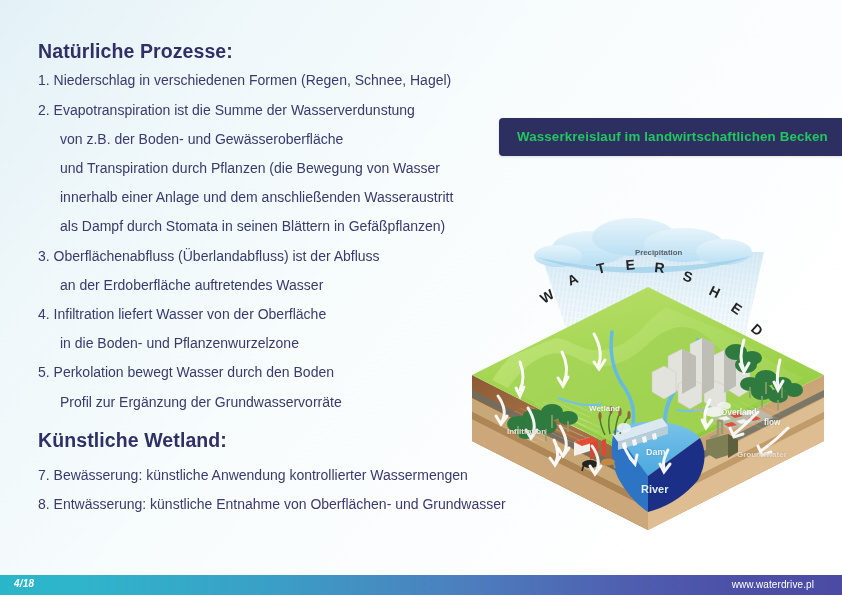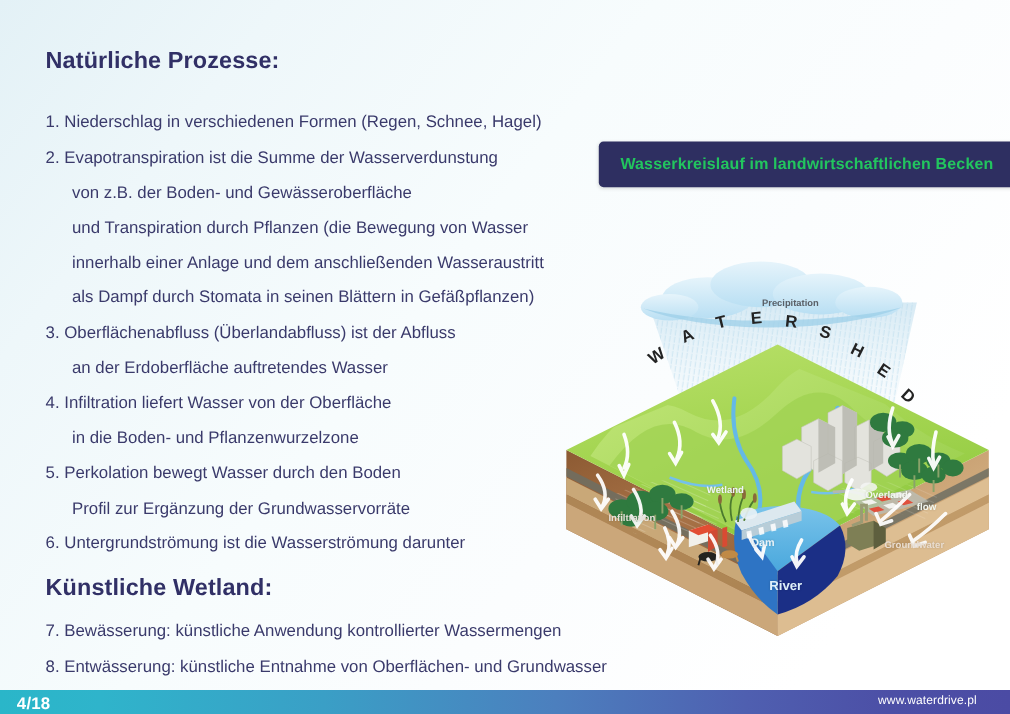--- a/index.html
+++ b/index.html
@@ -13,21 +13,21 @@
     background:linear-gradient(128deg,#e3f1f6 0%,#eef7fa 18%,#f7fcfd 42%,#fbfdfe 62%,#ffffff 85%);
   }
 
   
   .textcol{
     position:absolute;left:38px;top:40px;width:560px;
     color:#313066;
   }
   .heading{
     font-size:19.5px;font-weight:bold;letter-spacing:.1px;
-    color:#313066;line-height:1.2;margin:0 0 24px 0;
+    color:#313066;line-height:1.2;margin:0 0 3px 0;
   }
   .heading2{
     font-size:19.5px;font-weight:bold;letter-spacing:.1px;
     color:#313066;line-height:1.2;margin:0 0 9px 0;
   }
   .line{
     font-size:14px;line-height:29.2px;color:#3a3a6b;white-space:nowrap;
   }
   .line.ind{padding-left:22px;}
   .gap{height:12px;}
@@ -43,39 +43,39 @@
     box-shadow:0 1px 3px rgba(0,0,0,.12);
   }
 
   
   .footer{
     position:absolute;left:0;bottom:0;width:842px;height:20px;
     background:linear-gradient(90deg,#2ab6c9 0%,#2fb4cb 10%,#3a9fc6 32%,#4c7fbe 55%,#4f5fb0 74%,#4c4fa6 88%,#4b4ba4 100%);
   }
   .footer .pg{
     position:absolute;left:14px;top:3px;color:#ffffff;
-    font-size:14px;font-weight:bold;letter-spacing:.2px;
+    font-size:10px;font-weight:bold;letter-spacing:.2px;font-style:italic;
   }
   .footer .site{
     position:absolute;right:28px;top:4px;color:#ffffff;
     font-size:10px;letter-spacing:.1px;
   }
 
   
   .illus{position:absolute;left:462px;top:212px;width:372px;height:340px;}
   .illus svg{display:block;}
   .ilabel{
     position:absolute;color:#ffffff;font-weight:bold;
     text-shadow:0 0 2px rgba(0,0,0,.18);
     pointer-events:none;
   }
   .lbl-precip{left:173px;top:36px;font-size:7.8px;color:#5a5f66;text-shadow:none;font-weight:600;}
   .lbl-wetland{left:127px;top:192px;font-size:8px;color:#eef4f7;}
   .lbl-infil{left:45px;top:215px;font-size:8px;color:#e8e2da;}
-  .lbl-dam{left:164px;top:235px;font-size:9px;color:#e9f3f8;text-align:center;}
+  .lbl-dam{left:184px;top:235px;font-size:9px;color:#e9f3f8;text-align:center;}
   .lbl-river{left:179px;top:271px;font-size:11px;color:#dff0fa;}
   .lbl-over1{left:259px;top:196px;font-size:8.2px;color:#f2f7ef;}
   .lbl-over2{left:266px;top:206px;font-size:8.2px;color:#f2f7ef;margin-left:36px;}
   .lbl-ground{left:275px;top:238px;font-size:8px;color:#e9ddd0;}
 </style>
 </head>
 <body>
 
 <div id="slide">
 
@@ -89,21 +89,20 @@
       <div class="line ind">von z.B. der Boden- und Gewässeroberfläche</div>
       <div class="line ind">und Transpiration durch Pflanzen (die Bewegung von Wasser</div>
       <div class="line ind">innerhalb einer Anlage und dem anschließenden Wasseraustritt</div>
       <div class="line ind">als Dampf durch Stomata in seinen Blättern in Gefäßpflanzen)</div>
       <div class="line">3. Oberflächenabfluss (Überlandabfluss) ist der Abfluss</div>
       <div class="line ind">an der Erdoberfläche auftretendes Wasser</div>
       <div class="line">4. Infiltration liefert Wasser von der Oberfläche</div>
       <div class="line ind">in die Boden- und Pflanzenwurzelzone</div>
       <div class="line">5. Perkolation bewegt Wasser durch den Boden</div>
       <div class="line ind">Profil zur Ergänzung der Grundwasservorräte</div>
-      <div class="line">6. Untergrundströmung ist die Wasserströmung darunter</div>
     </div>
 
     <div class="gap"></div>
 
     <div class="heading2">Künstliche Wetland:</div>
 
     <div>
       <div class="line">7. Bewässerung: künstliche Anwendung kontrollierter Wassermengen</div>
       <div class="line">8. Entwässerung: künstliche Entnahme von Oberflächen- und Grundwasser</div>
     </div>

